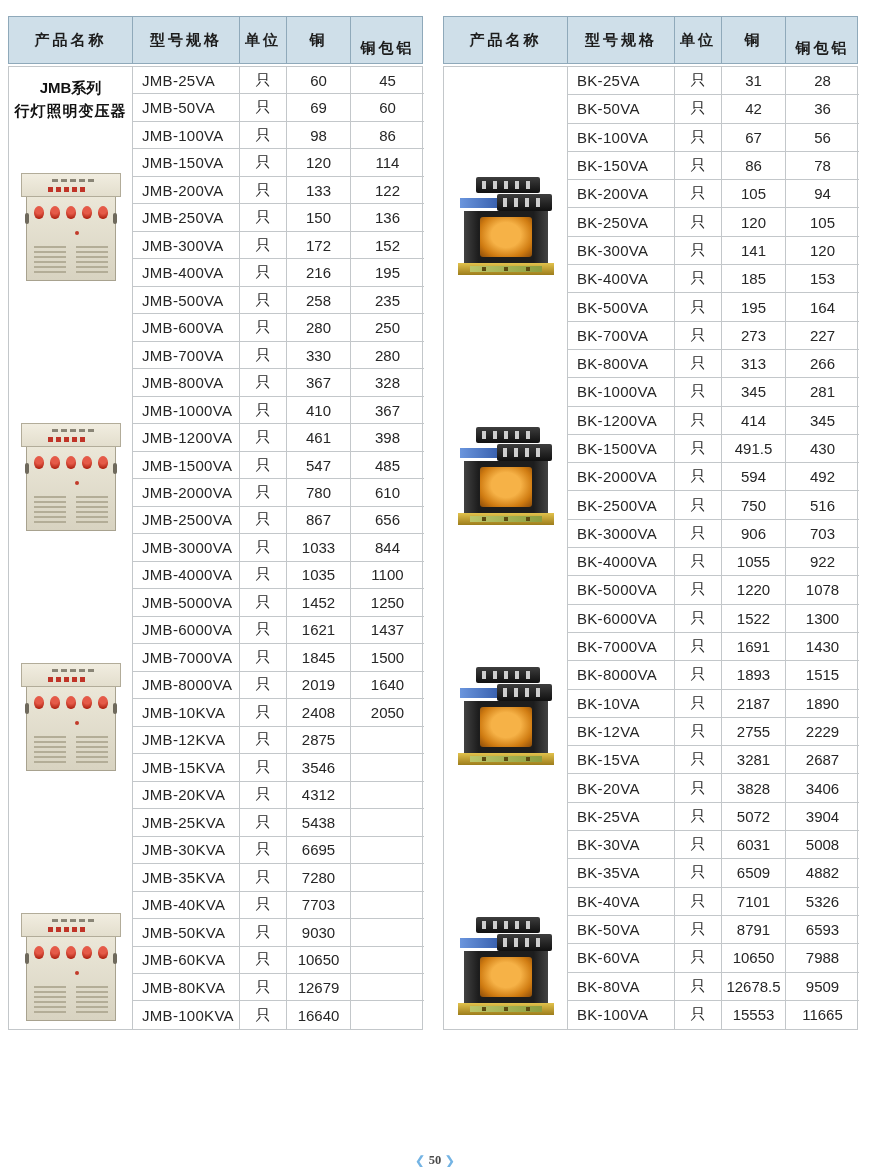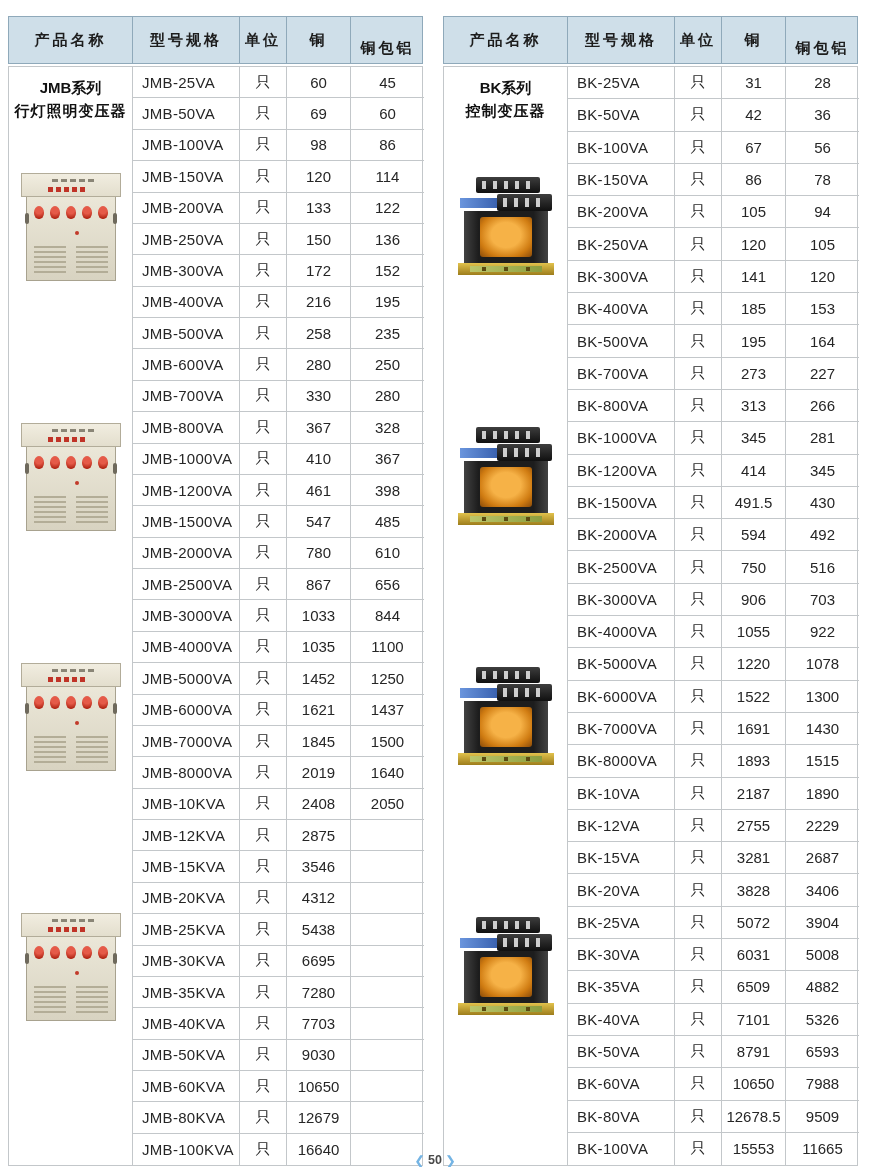--- a/index.html
+++ b/index.html
@@ -15,21 +15,21 @@
   .ptable.left{left:8px;}
   .ptable.right{left:443px;}
 
   .thead{display:grid; grid-template-columns:124px 107px 47px 64px 73px;
     height:48px; background:var(--header-bg); border:1px solid var(--header-border);}
   .hcell{display:flex; align-items:center; justify-content:center;
     font-size:15px; font-weight:bold; letter-spacing:3px; color:#1d1d1d;
     border-right:1px solid var(--header-border);}
   .hcell:last-child{border-right:none;margin-top:17px;}
 
-  .tbody{display:flex; margin-top:2px; height:1100px;
+  .tbody{display:flex; margin-top:2px; height:964px;
     border:1px solid var(--grid-border);}
   .name-cell{position:relative; width:124px; flex:0 0 124px;
     border-right:1px solid var(--grid-border);}
   .series-title{margin-top:9px; text-align:center; font-size:15px;
     font-weight:bold; line-height:23px; color:#111;}
   .series-title .l2{letter-spacing:1px;}
 
   .rows{display:flex; flex-direction:column; flex:1;}
   .row{flex:1; display:grid; grid-template-columns:107px 47px 64px 73px;}
   .row:not(:last-child) .cell{border-bottom:1px solid var(--grid-border);}
@@ -80,21 +80,21 @@
     background:linear-gradient(#e2c24c,#9d7d1c);}
   .bk-base .bk-green{position:absolute; top:3px; bottom:3px; left:12px; right:12px;
     background:linear-gradient(90deg,#bcc76b,#8c9e3e);}
   .bk-base::after{content:""; position:absolute; top:4px; left:24px; right:24px; height:4px;
     background:repeating-linear-gradient(90deg,#5a4a10 0 4px, transparent 4px 22px);}
 
   .footer{position:absolute; left:0; right:0; top:1153px; text-align:center;
     font-size:13px; white-space:nowrap;}
   .footer .wing{color:var(--accent-blue); font-size:13px; vertical-align:top;}
   .footer .pageno{color:#4a4a4a; font-weight:bold; font-size:12.5px;
-    margin:0 3px; vertical-align:top;}
+    margin:0 3px; vertical-align:top;font-family:Liberation Serif, serif;}
 </style>
 </head>
 <body>
 
 <div class="page">
 
   <section class="ptable left">
     <div class="thead">
       <div class="hcell">产品名称</div>
       <div class="hcell">型号规格</div>
@@ -437,24 +437,20 @@
   <section class="ptable right">
     <div class="thead">
       <div class="hcell">产品名称</div>
       <div class="hcell">型号规格</div>
       <div class="hcell">单位</div>
       <div class="hcell">铜</div>
       <div class="hcell">铜包铝</div>
     </div>
     <div class="tbody">
       <div class="name-cell">
-        <div class="series-title">
-          <div class="l1">BK系列</div>
-          <div class="l2">控制变压器</div>
-        </div>
         <div class="photo-slot slot1">
   <div class="bk-photo">
     <div class="bk-term top">
                 <div class="dots"></div>
               </div>
     <div class="bk-mid">
       <div class="bk-label"></div>
       <div class="bk-term front">
                   <div class="dots"></div>
                 </div>

